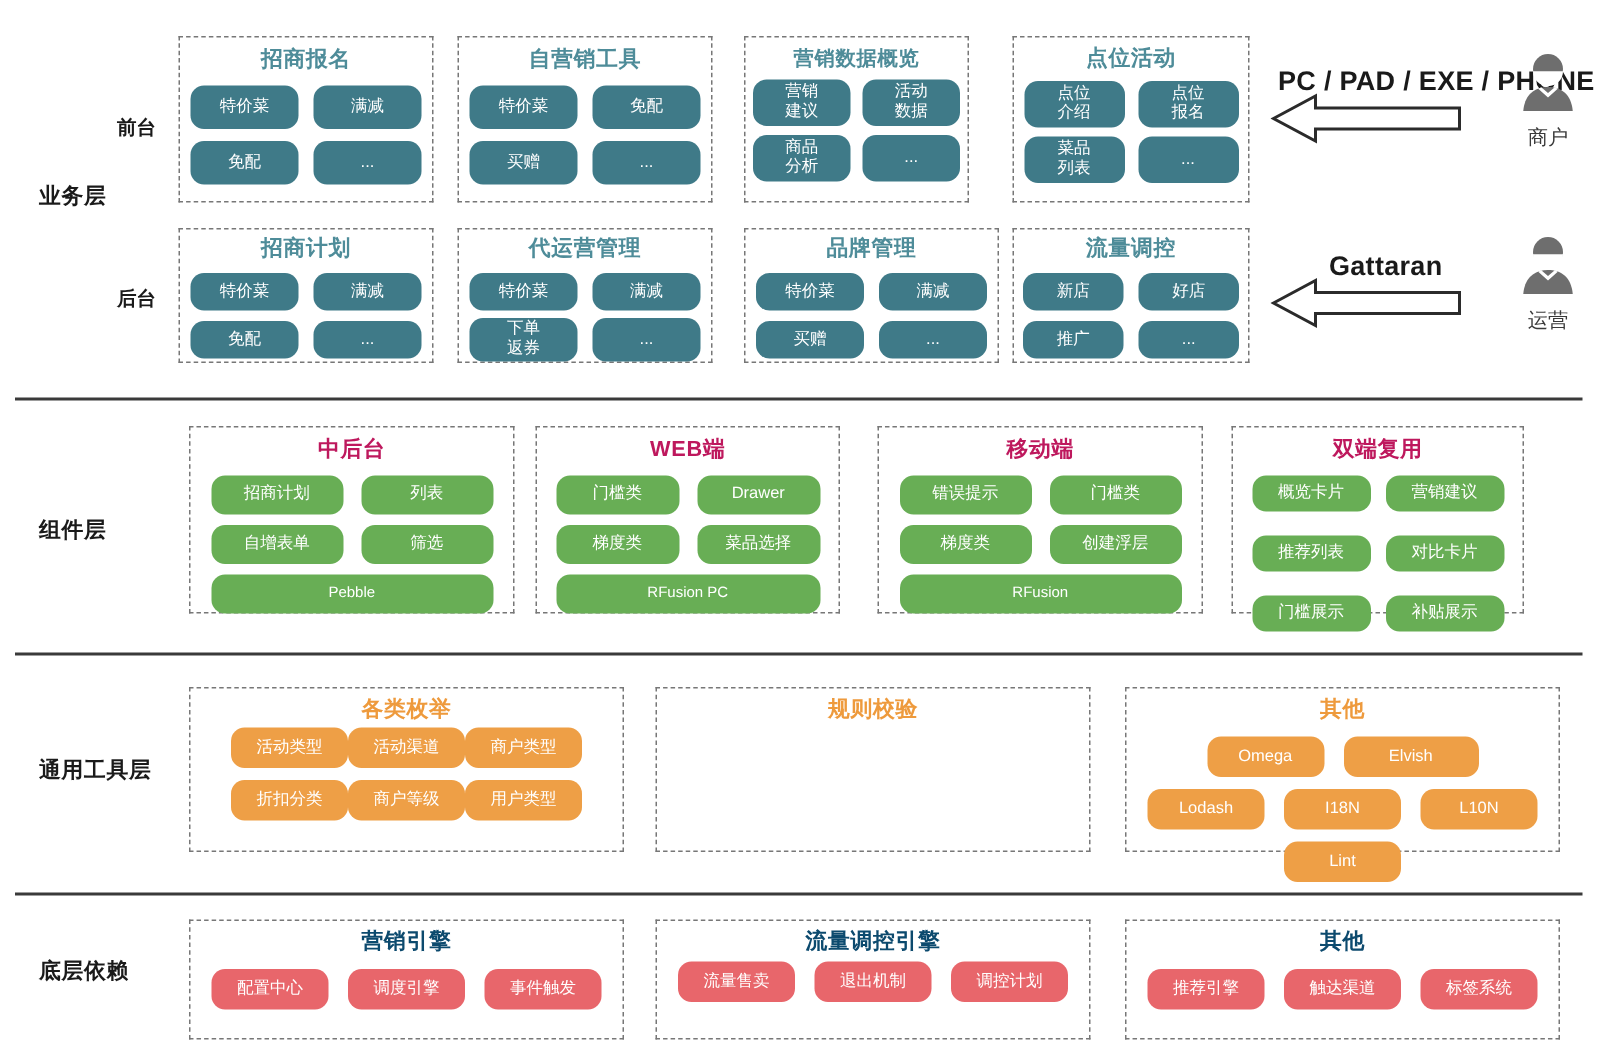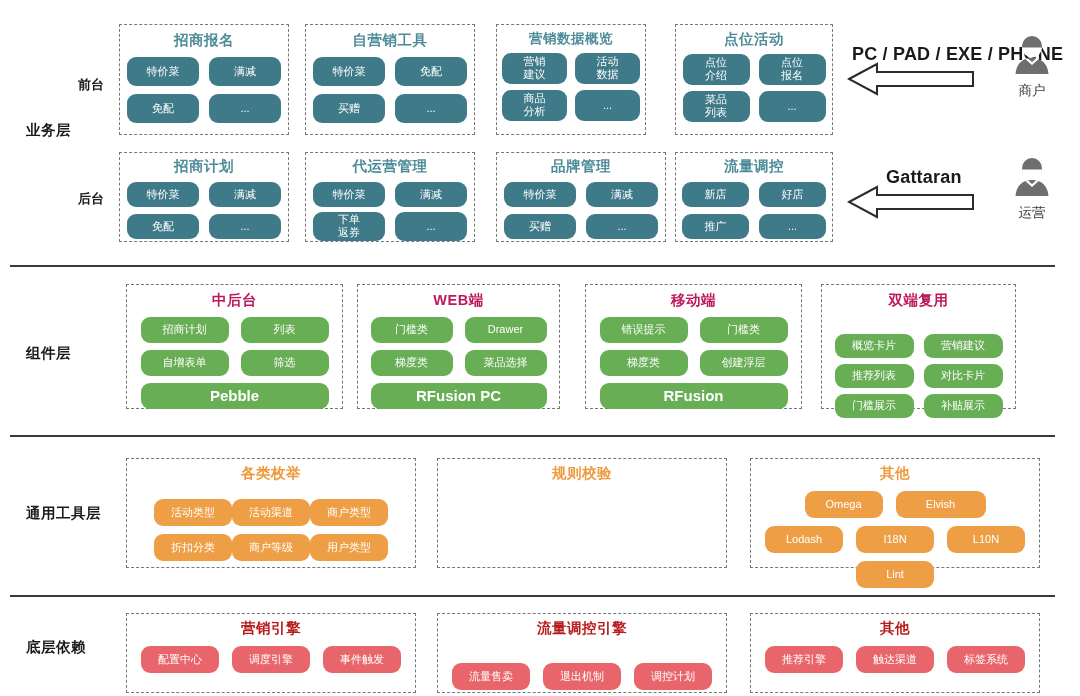--- a/index.html
+++ b/index.html
@@ -57,30 +57,30 @@
     align-items: center;
     justify-content: center;
     text-align: center;
     color: #ffffff;
     font-size: 11px;
     line-height: 1.15;
     border-radius: 9px;
     white-space: pre-line;
     font-weight: normal;
   }
-  .pill.wide { font-weight: bold; font-size: 15px; text-align: right; }
+  .pill.wide { font-weight: normal; font-size: 10px; text-align: right; }
 
   
   .t-teal  .g-title { color: #4E8C99; }
   .t-teal  .pill    { background: #3F7A88; }
   .t-green .g-title { color: #be185d; }
   .t-green .pill    { background: #68AE55; }
   .t-orange .g-title { color: #EE9A3C; }
   .t-orange .pill   { background: #EE9F46; }
-  .t-red   .g-title { color: #b91c1c; }
+  .t-red   .g-title { color: #0c4a6e; }
   .t-red   .pill    { background: #E8666B; }
 
   
   .actor { position: absolute; width: 56px; text-align: center; }
   .actor .label {
     font-size: 13.5px; color: #3a3a3a; margin-top: 2px; white-space: nowrap;
   }
   .flowlabel {
     position: absolute;
     font-weight: bold;
@@ -248,37 +248,37 @@
       <div class="pill" style="width:88px;height:26px;">错误提示</div>
       <div class="pill" style="width:88px;height:26px;">门槛类</div>
       <div class="pill" style="width:88px;height:26px;">梯度类</div>
       <div class="pill" style="width:88px;height:26px;">创建浮层</div>
       <div class="pill wide" style="width:188px;height:26px;">RFusion</div>
     </div>
   </div>
 
   <div class="group t-green" style="left:821px; top:284px; width:195px; height:125px; padding-top:8px;">
     <div class="g-title">双端复用</div>
-    <div class="pillwrap" style="width:168px; gap:6px 10px; margin-top:26px;">
+    <div class="pillwrap" style="width:168px; gap:16px 10px; margin-top:9px;">
       <div class="pill" style="width:79px;height:24px;">概览卡片</div>
       <div class="pill" style="width:79px;height:24px;">营销建议</div>
       <div class="pill" style="width:79px;height:24px;">推荐列表</div>
       <div class="pill" style="width:79px;height:24px;">对比卡片</div>
       <div class="pill" style="width:79px;height:24px;">门槛展示</div>
       <div class="pill" style="width:79px;height:24px;">补贴展示</div>
     </div>
   </div>
 
   <div class="sep" style="top:435px;"></div>
 
   <div class="layer-title" style="left:26px; top:504px;">通用工具层</div>
 
   <div class="group t-orange" style="left:126px; top:458px; width:290px; height:110px; padding-top:7px;">
     <div class="g-title">各类枚举</div>
-    <div class="pillwrap" style="width:260px; gap:8px 0; margin-top:18px;">
+    <div class="pillwrap" style="width:260px; gap:8px 0; margin-top:4px;">
       <div class="pill" style="width:78px;height:27px;">活动类型</div>
       <div class="pill" style="width:78px;height:27px;">活动渠道</div>
       <div class="pill" style="width:78px;height:27px;">商户类型</div>
       <div class="pill" style="width:78px;height:27px;">折扣分类</div>
       <div class="pill" style="width:78px;height:27px;">商户等级</div>
       <div class="pill" style="width:78px;height:27px;">用户类型</div>
     </div>
   </div>
 
   <div class="group t-orange" style="left:437px; top:458px; width:290px; height:110px; padding-top:7px;">
@@ -305,21 +305,21 @@
     <div class="g-title">营销引擎</div>
     <div class="pillwrap" style="width:260px; gap:8px 13px; margin-top:10px;">
       <div class="pill" style="width:78px;height:27px;">配置中心</div>
       <div class="pill" style="width:78px;height:27px;">调度引擎</div>
       <div class="pill" style="width:78px;height:27px;">事件触发</div>
     </div>
   </div>
 
   <div class="group t-red" style="left:437px; top:613px; width:290px; height:80px; padding-top:7px;">
     <div class="g-title">流量调控引擎</div>
-    <div class="pillwrap" style="width:260px; gap:8px 13px; margin-top:27px;align-items:center;">
+    <div class="pillwrap" style="width:260px; gap:8px 13px; margin-top:5px;align-items:center;">
       <div class="pill" style="width:78px;height:27px;">流量售卖</div>
       <div class="pill" style="width:78px;height:27px;">退出机制</div>
       <div class="pill" style="width:78px;height:27px;">调控计划</div>
     </div>
   </div>
 
   <div class="group t-red" style="left:750px; top:613px; width:290px; height:80px; padding-top:7px;">
     <div class="g-title">其他</div>
     <div class="pillwrap" style="width:260px; gap:6px 13px; margin-top:10px;">
       <div class="pill" style="width:78px;height:27px;">推荐引擎</div>

